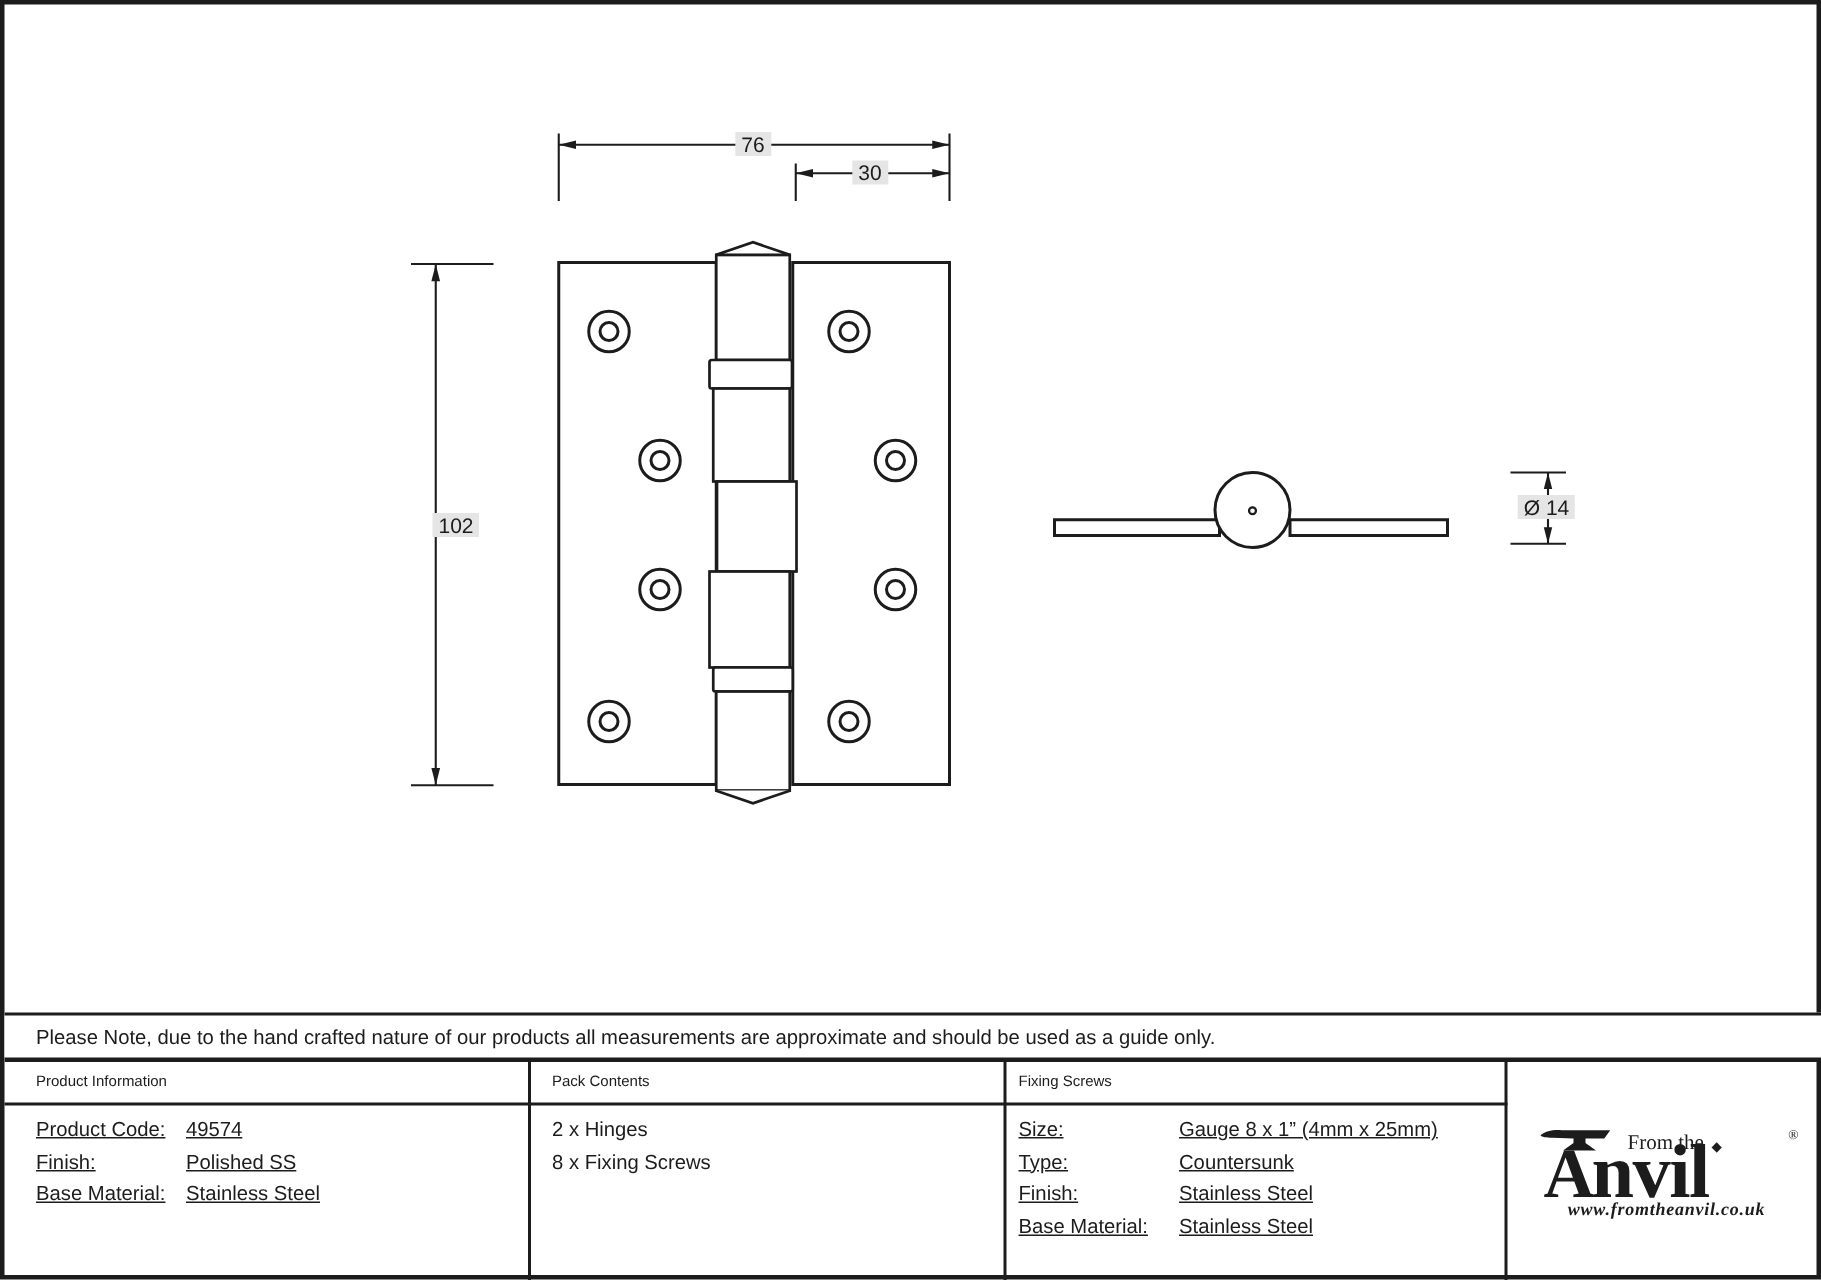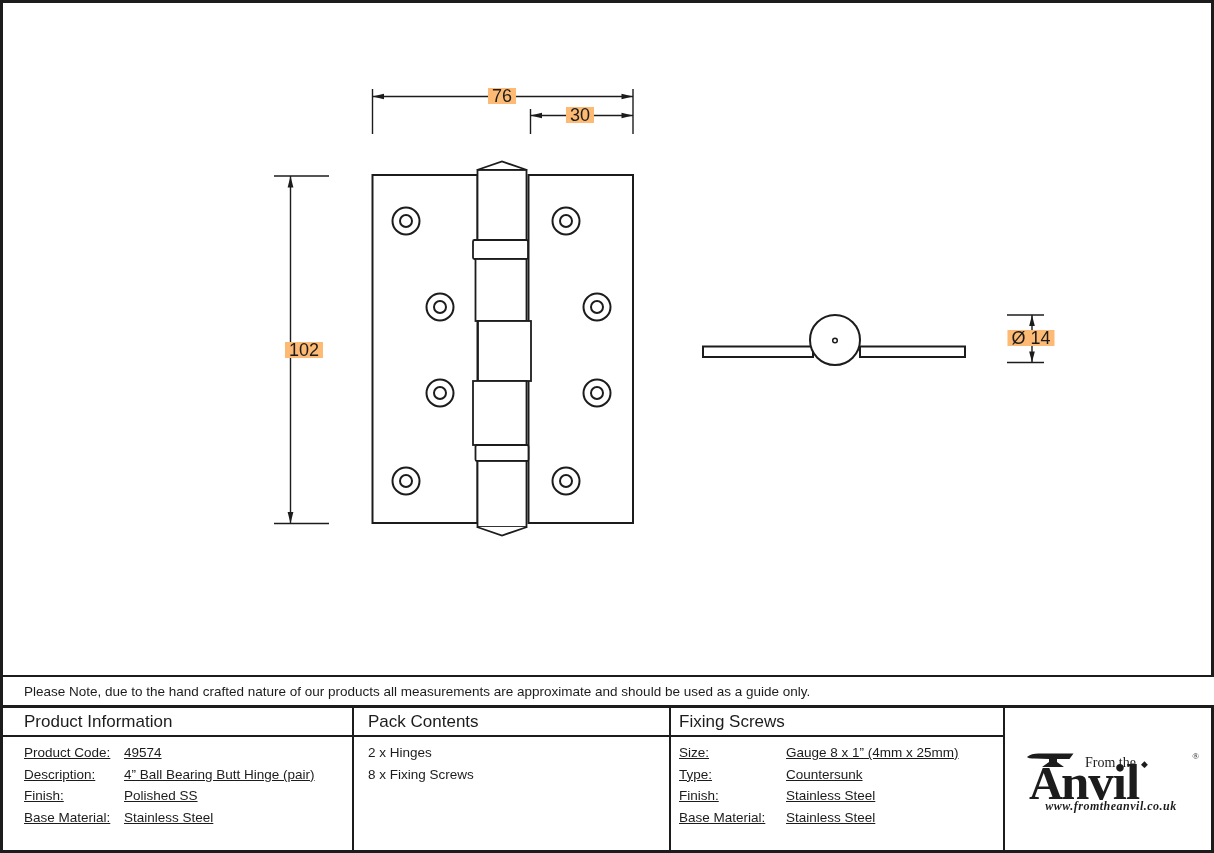--- a/index.html
+++ b/index.html
@@ -1,24 +1,24 @@
 <!DOCTYPE html>
 <html><head>
 <meta charset="utf-8">
 <style>
   html,body{margin:0;padding:0;background:#fff;}
   body{width:1214px;height:853px;overflow:hidden;font-family:"Liberation Sans",sans-serif;color:#1c1c1c;}
   .page{position:absolute;left:0;top:0;width:1214px;height:853px;box-sizing:border-box;border:3px solid #1c1c1c;background:#fff;}
   .drawing{position:absolute;left:0;top:0;width:1214px;height:675px;}
-  .dim-label{position:absolute;transform:translate(-50%,-50%);background:#fdba74;padding:0 4px;font-size:18px;line-height:16px;white-space:nowrap;color:#1c1c1c;}
+  .dim-label{position:absolute;transform:translate(-50%,-50%);background:#e5e5e5;padding:0 4px;font-size:14px;line-height:16px;white-space:nowrap;color:#1c1c1c;}
   .note-row{position:absolute;left:0;top:672px;width:1214px;height:33px;box-sizing:border-box;border-top:2px solid #1c1c1c;border-bottom:3px solid #1c1c1c;display:flex;align-items:center;padding-left:21px;font-size:13.5px;background:#fff;}
   .table-area{position:absolute;left:0;top:705px;width:1214px;height:148px;box-sizing:border-box;}
   .vline{position:absolute;top:0;bottom:0;width:2px;background:#1c1c1c;}
   .hline-header{position:absolute;left:0;top:27px;width:1002px;height:2px;background:#1c1c1c;}
-  .th{position:absolute;top:0;height:40px;line-height:27px;font-size:17px;white-space:nowrap;}
+  .th{position:absolute;top:0;height:40px;line-height:27px;font-size:10px;white-space:nowrap;}
   .col-body{position:absolute;top:34px;font-size:13.5px;line-height:21.5px;}
   .kv{display:flex;text-decoration:underline;}
   .kv .k{flex:0 0 auto;}
   .kv .v{white-space:nowrap;}
   .pi .k{width:100px;}
   .fs .k{width:107px;}
   .logo-cell{position:absolute;left:1002px;top:0;right:0;bottom:0;display:flex;align-items:center;justify-content:center;}
   .logo-box{position:relative;width:176px;height:66px;font-family:"Liberation Serif",serif;}
   .anvil-svg{position:absolute;left:2px;top:4px;}
   .logo-main{position:absolute;left:6px;top:8px;white-space:nowrap;line-height:1;}
@@ -132,24 +132,20 @@
     <div class="th" style="left:21px;">Product Information</div>
     <div class="th" style="left:365px;">Pack Contents</div>
     <div class="th" style="left:676px;">Fixing Screws</div>
 
     <div class="col-body pi" style="left:21px;">
       <div class="kv">
         <span class="k">Product Code:</span>
         <span class="v">49574</span>
       </div>
       <div class="kv">
-        <span class="k">Description:</span>
-        <span class="v">4” Ball Bearing Butt Hinge (pair)</span>
-      </div>
-      <div class="kv">
         <span class="k">Finish:</span>
         <span class="v">Polished SS</span>
       </div>
       <div class="kv">
         <span class="k">Base Material:</span>
         <span class="v">Stainless Steel</span>
       </div>
     </div>
 
     <div class="col-body" style="left:365px;">

